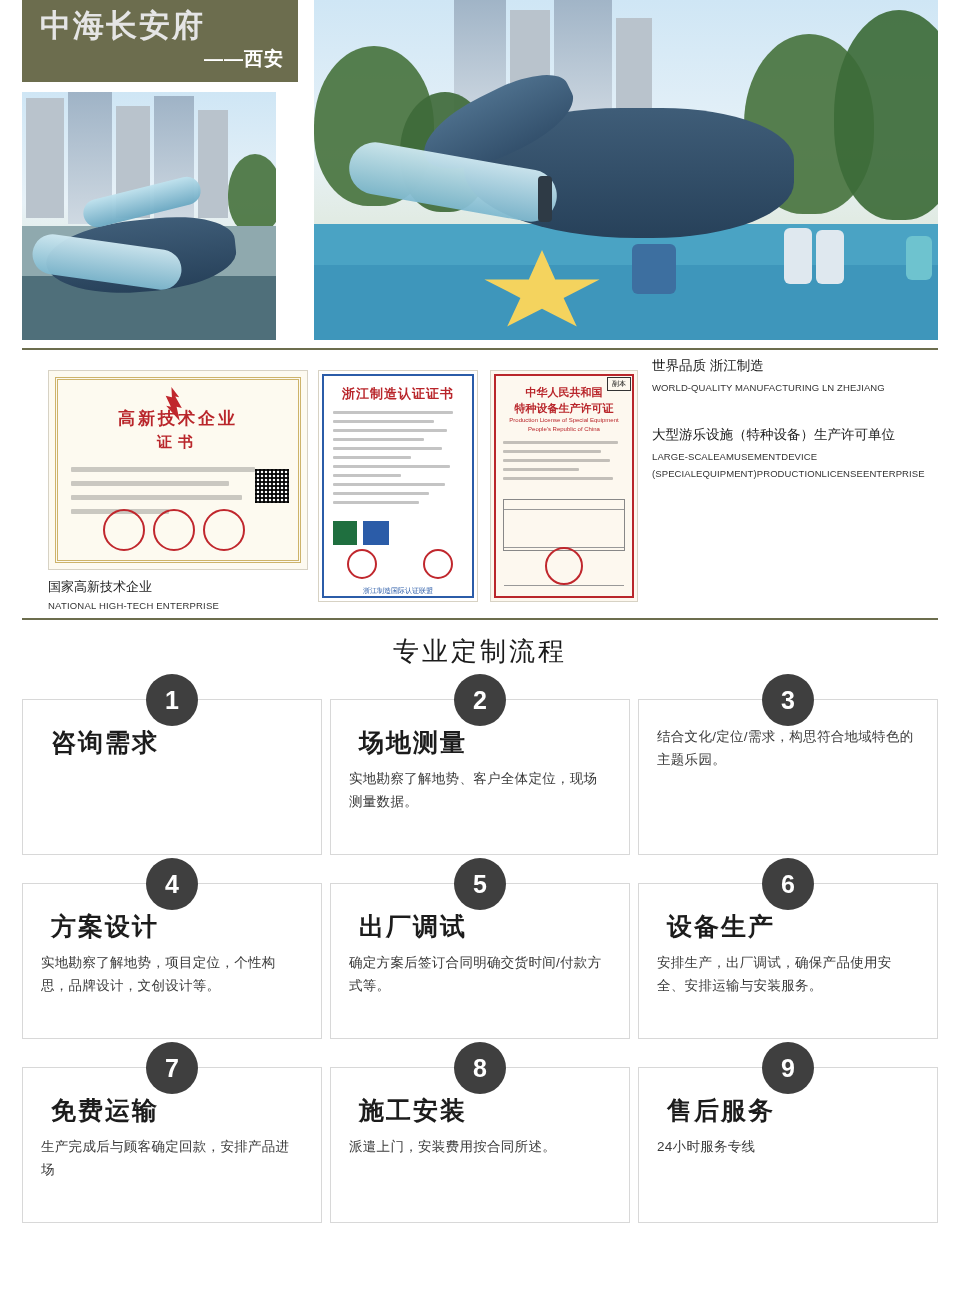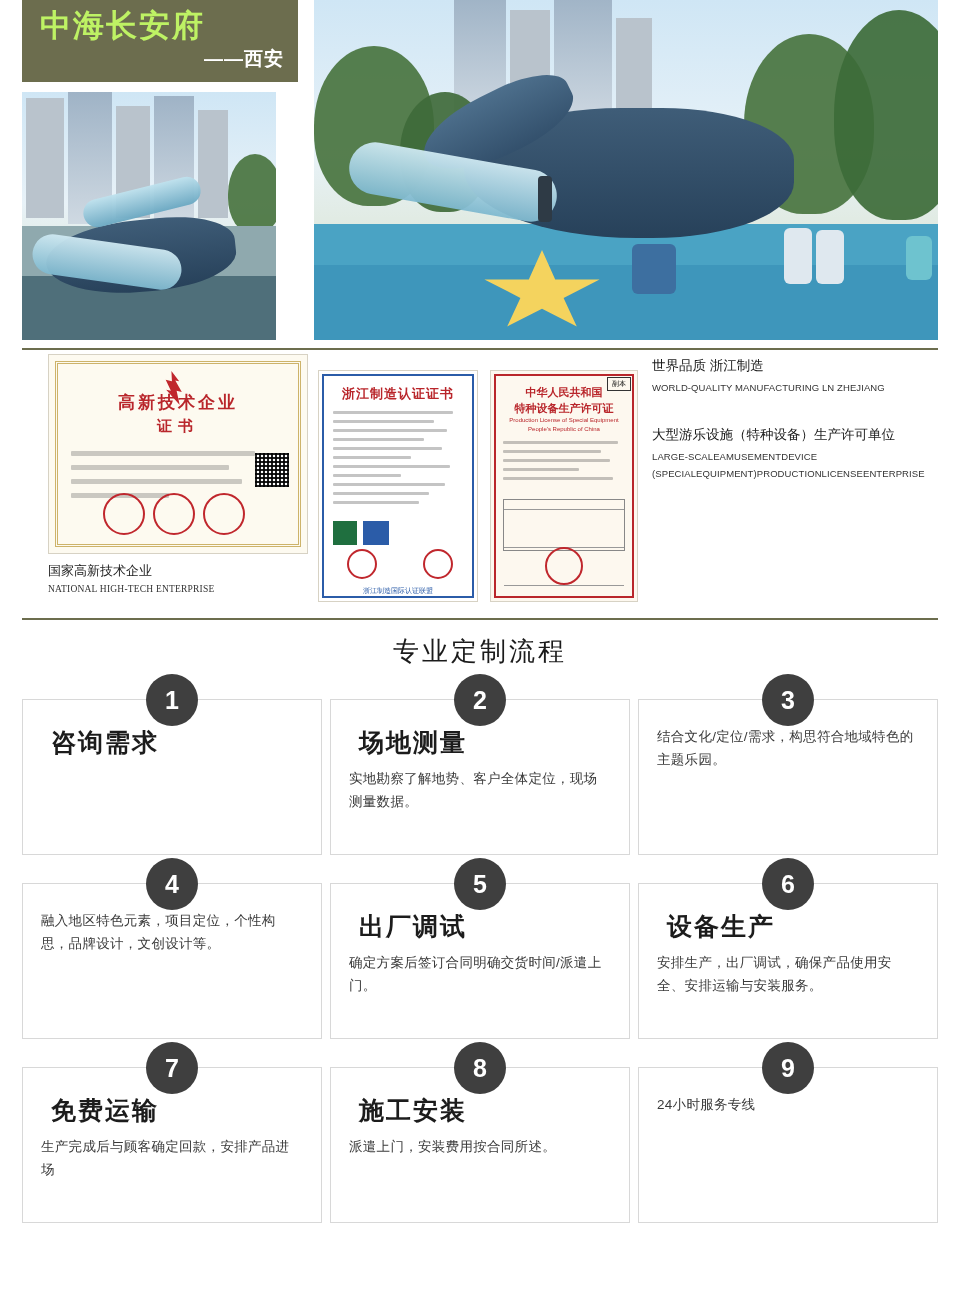--- a/index.html
+++ b/index.html
@@ -19,21 +19,21 @@
 
   .title-block {
     position: relative;
     width: 276px; height: 82px;
     background: #6c6d4e;
     display: flex; flex-direction: column;
     justify-content: center;
     padding: 4px 14px 4px 18px;
   }
   .title-main {
-    color: #bef264;
+    color: #e5e5e5;
     font-size: 31px;
     font-weight: bold;
     letter-spacing: 2px;
     line-height: 1.05;
   }
   .title-sub {
     color: #ffffff;
     font-size: 19px;
     font-weight: bold;
     letter-spacing: 1px;
@@ -218,21 +218,21 @@
       <div class="mini-fig w" style="left:470px; top:228px; width:28px; height:56px;"></div>
       <div class="mini-fig w" style="left:502px; top:230px; width:28px; height:54px;"></div>
       <div class="mini-fig" style="left:592px; top:236px; width:26px; height:44px; background:#6ec3cf;"></div>
     </div>
   </div>
 
   <div class="cert-band">
     <div class="cert-rule top"></div>
     <div class="cert-rule bottom"></div>
 
-    <div class="cert-item" style="left:48px; top:6px; width:260px;font-family:Liberation Serif, serif;">
+    <div class="cert-item" style="left:48px; top:22px; width:260px;">
       <div class="cert-img" style="width:260px; height:200px; background:#fdfaf0;">
         <div class="c1-frame"></div>
         <div class="flame" style="left:112px; top:16px; width:26px; height:34px;"></div>
         <div class="c1-title">高新技术企业</div>
         <div class="c1-title2">证书</div>
         <div class="c1-lines">
           <div class="c1-line" style="width:86%"></div>
           <div class="c1-line" style="width:74%"></div>
           <div class="c1-line" style="width:80%"></div>
           <div class="c1-line" style="width:46%"></div>
@@ -322,26 +322,27 @@
         </div>
         <div class="card">
           <div class="badge">3</div>
           <div class="card-desc">结合文化/定位/需求，构思符合地域特色的主题乐园。</div>
         </div>
       </div>
 
       <div class="row">
         <div class="card">
           <div class="badge">4</div>
-          <div class="card-desc">融入地区特色元素，项目定位，个性构思，品牌设计，文创设计等。</div>
+          <div class="card-title">方案设计</div>
+          <div class="card-desc">实地勘察了解地势，项目定位，个性构思，品牌设计，文创设计等。</div>
         </div>
         <div class="card">
           <div class="badge">5</div>
           <div class="card-title">出厂调试</div>
-          <div class="card-desc">确定方案后签订合同明确交货时间/派遣上门。</div>
+          <div class="card-desc">确定方案后签订合同明确交货时间/付款方式等。</div>
         </div>
         <div class="card">
           <div class="badge">6</div>
           <div class="card-title">设备生产</div>
           <div class="card-desc">安排生产，出厂调试，确保产品使用安全、安排运输与安装服务。</div>
         </div>
       </div>
 
       <div class="row">
         <div class="card">
@@ -349,20 +350,21 @@
           <div class="card-title">免费运输</div>
           <div class="card-desc">生产完成后与顾客确定回款，安排产品进场</div>
         </div>
         <div class="card">
           <div class="badge">8</div>
           <div class="card-title">施工安装</div>
           <div class="card-desc">派遣上门，安装费用按合同所述。</div>
         </div>
         <div class="card">
           <div class="badge">9</div>
+          <div class="card-title">售后服务</div>
           <div class="card-desc">24小时服务专线</div>
         </div>
       </div>
 
     </div>
   </div>
 
 </div>
 
 </body></html>

